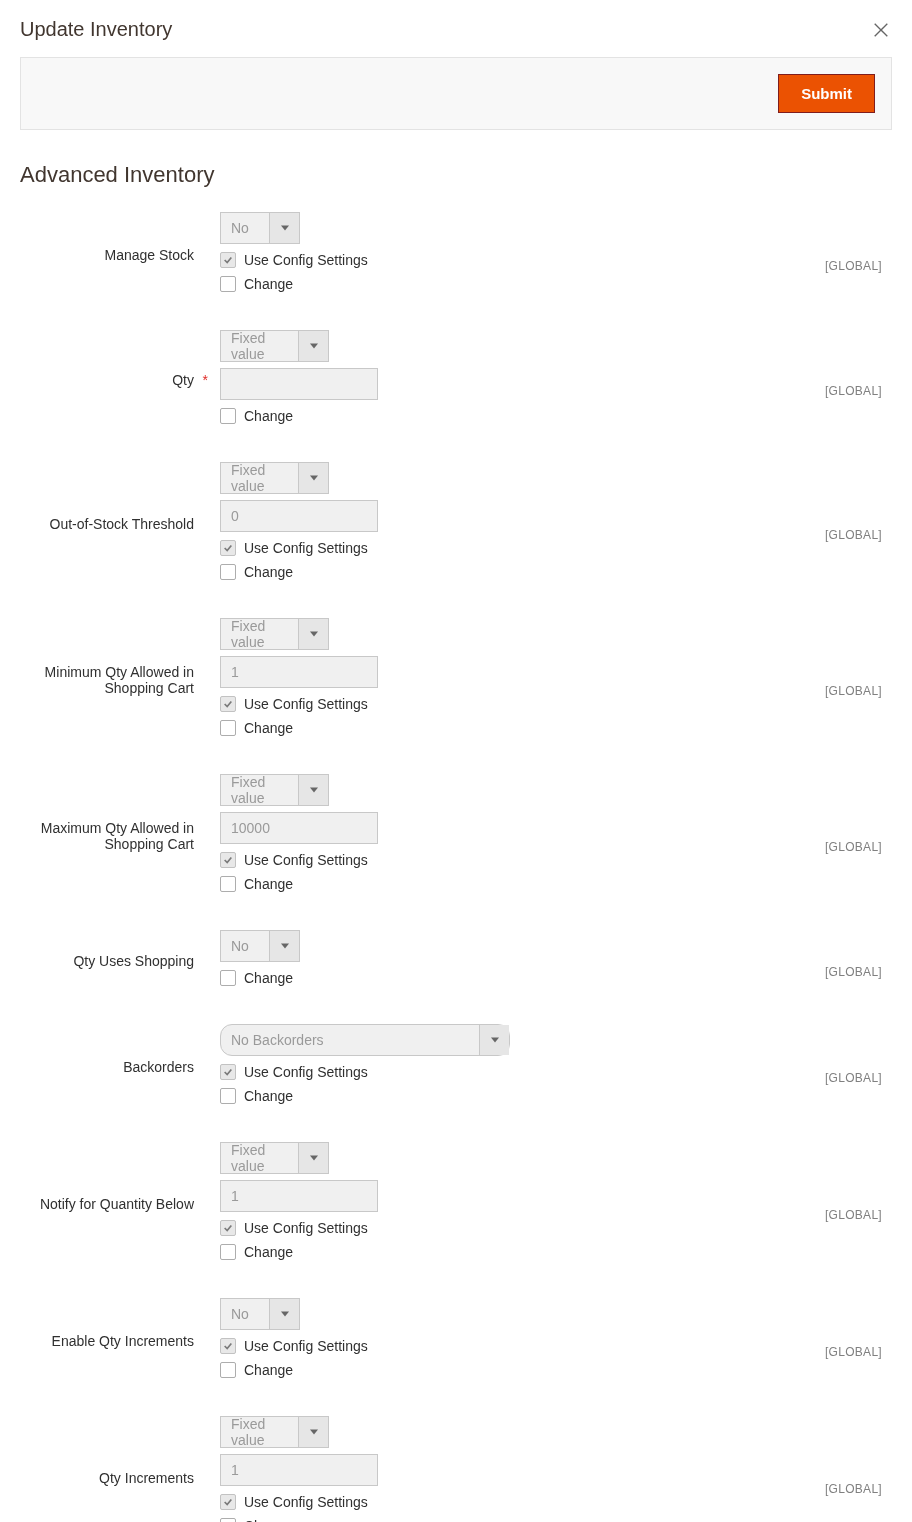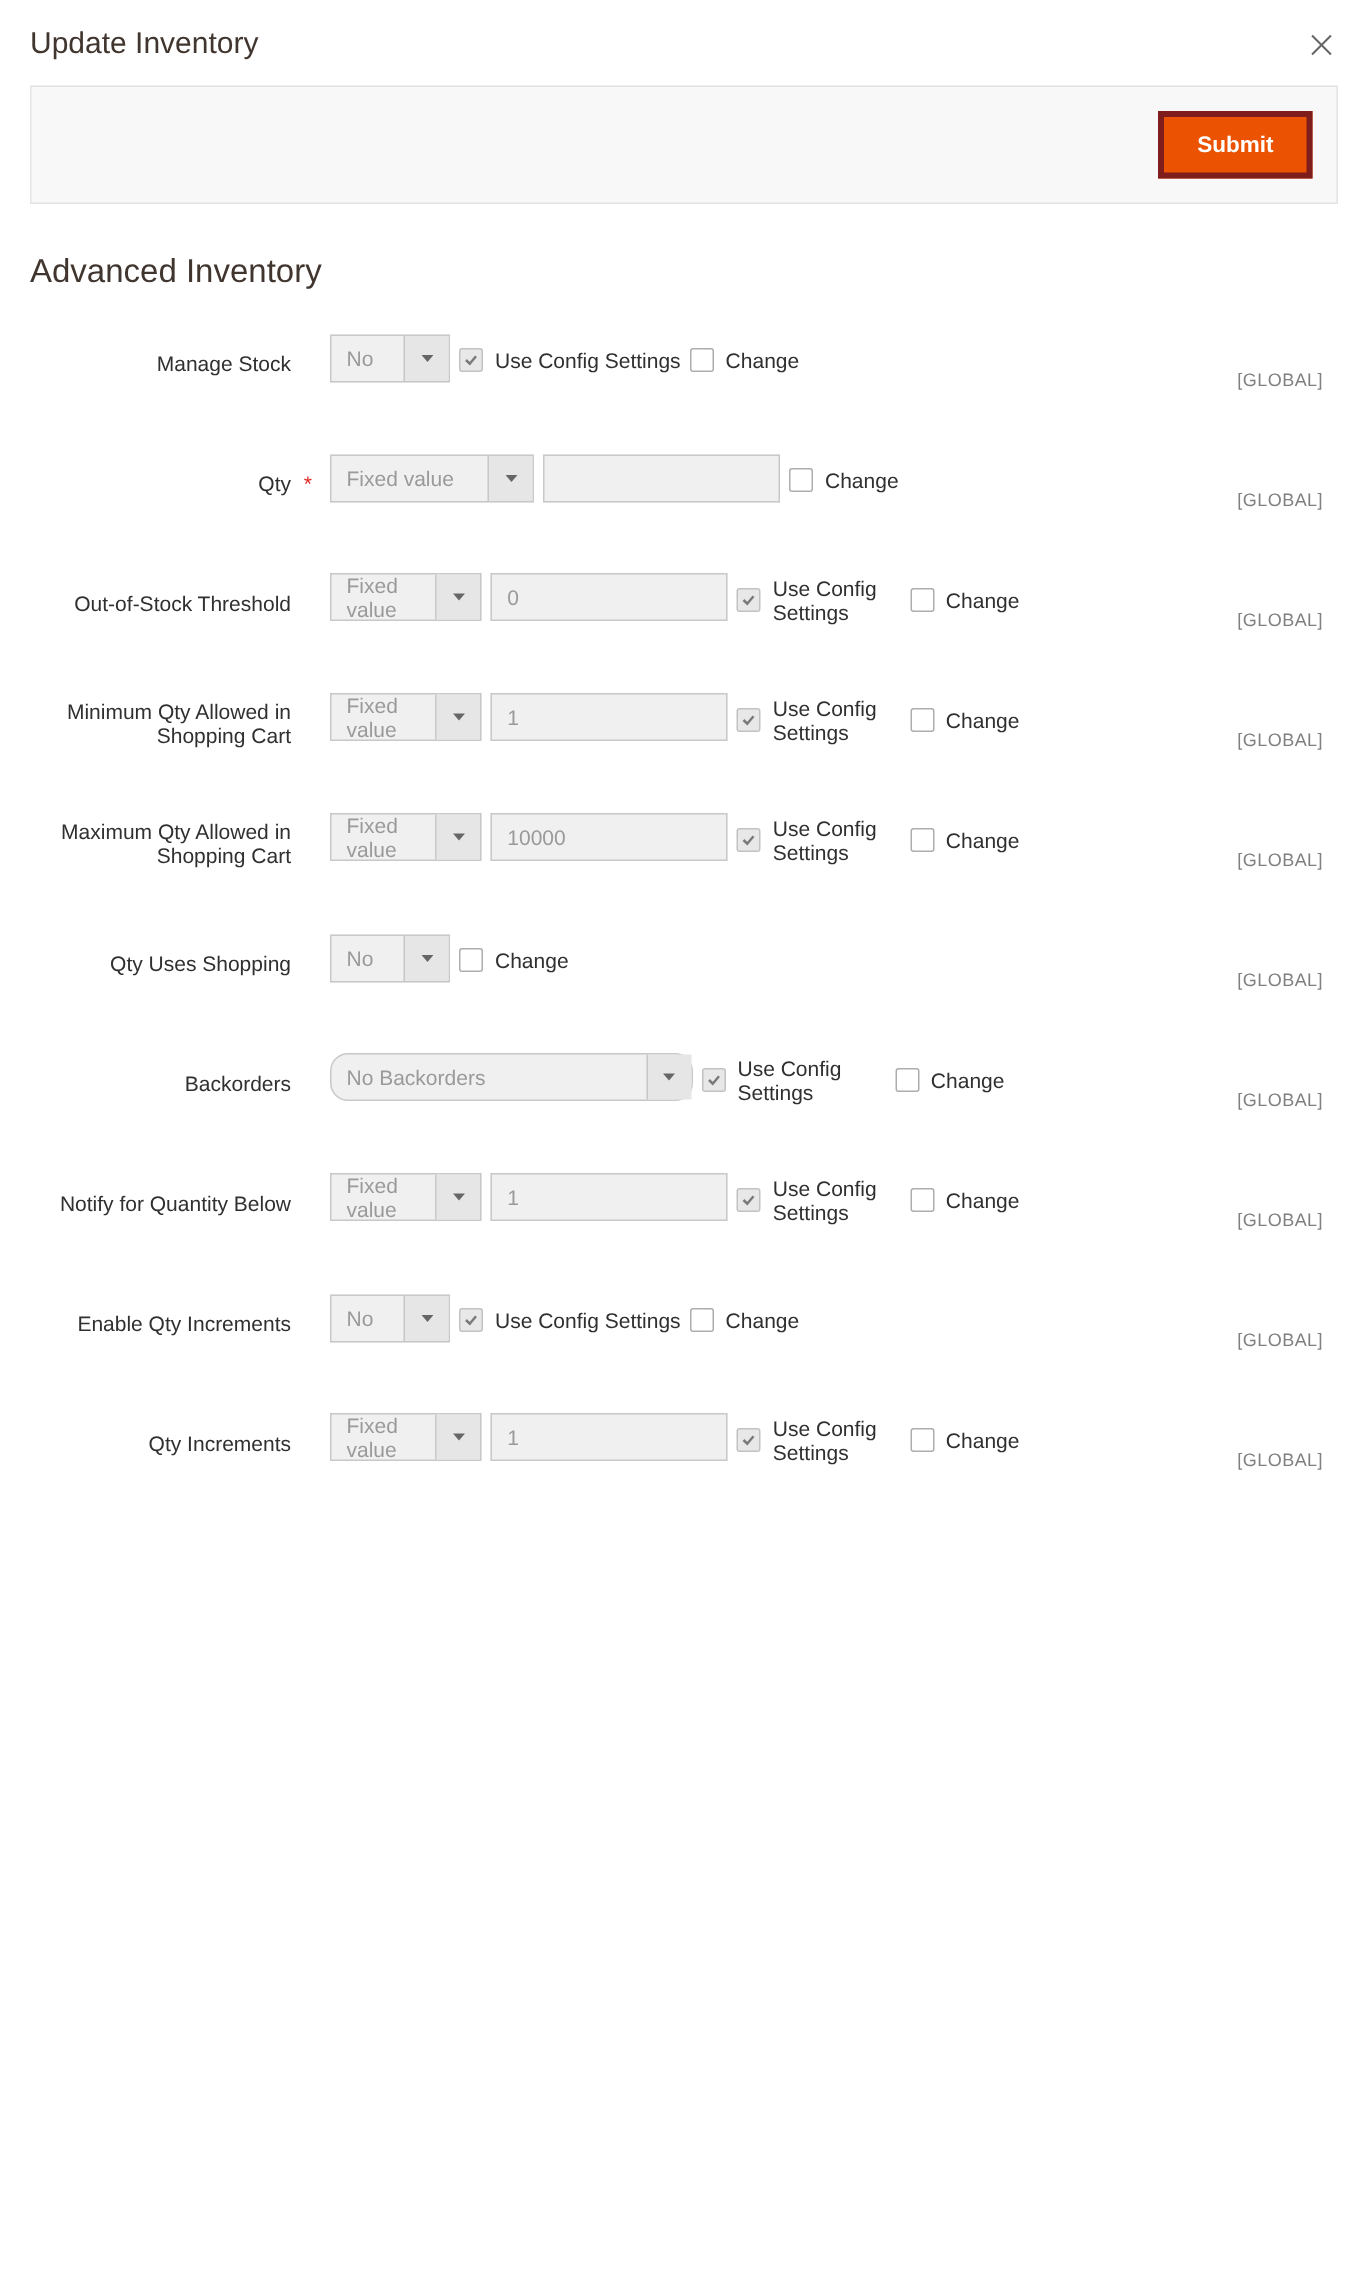--- a/index.html
+++ b/index.html
@@ -42,21 +42,21 @@
     margin: 8px 20px 0 20px;
     background: #f8f8f8;
     border: 1px solid #e3e3e3;
     padding: 16px 16px;
     display: flex;
     justify-content: flex-end;
   }
   .btn-primary {
     background: #eb5202;
     color: #fff;
-    border: 4px solid #7f1d1d;
+    border: 1px solid #7f1d1d;
     padding: 10px 22px;
     font-size: 15px;
     font-weight: 600;
     cursor: pointer;
   }
   .section-title {
     font-size: 22px;
     color: #41362f;
     font-weight: 400;
     margin: 32px 0 24px 20px;
@@ -82,21 +82,21 @@
     content: "*";
     color: #e02b27;
     position: absolute;
     right: 12px;
     top: 6px;
     font-size: 14px;
   }
   .field-control {
     flex: 0 0 420px;
     display: flex;
-    flex-direction: row;
+    flex-direction: column;
     gap: 6px;
   }
   .field-scope {
     flex: 1;
     text-align: right;
     color: #808080;
     font-size: 12px;
     padding-top: 8px;
     padding-right: 10px;
     letter-spacing: 0.3px;
@@ -128,21 +128,21 @@
     border-left: 1px solid #c8c8c8;
     background: #eee;
     display: flex;
     align-items: center;
     justify-content: center;
   }
   .select.disabled .select-arrow { background: #e6e6e6; }
   .select-arrow svg { width: 8px; height: 8px; fill: #666; }
   .select.w-small { width: 80px; }
   .select.w-small .select-text { flex: 1; }
-  .select.w-med { width: 136px; }
+  .select.w-med { width: 109px; }
   .select.w-med .select-text { flex: 1; }
   .select.w-large { width: 290px; border-radius: 12px; }
   .select.w-large .select-text { flex: 1; }
   .text-input {
     height: 32px;
     border: 1px solid #adadad;
     padding: 0 10px;
     font-size: 14px;
     width: 158px;
     background: #fff;

